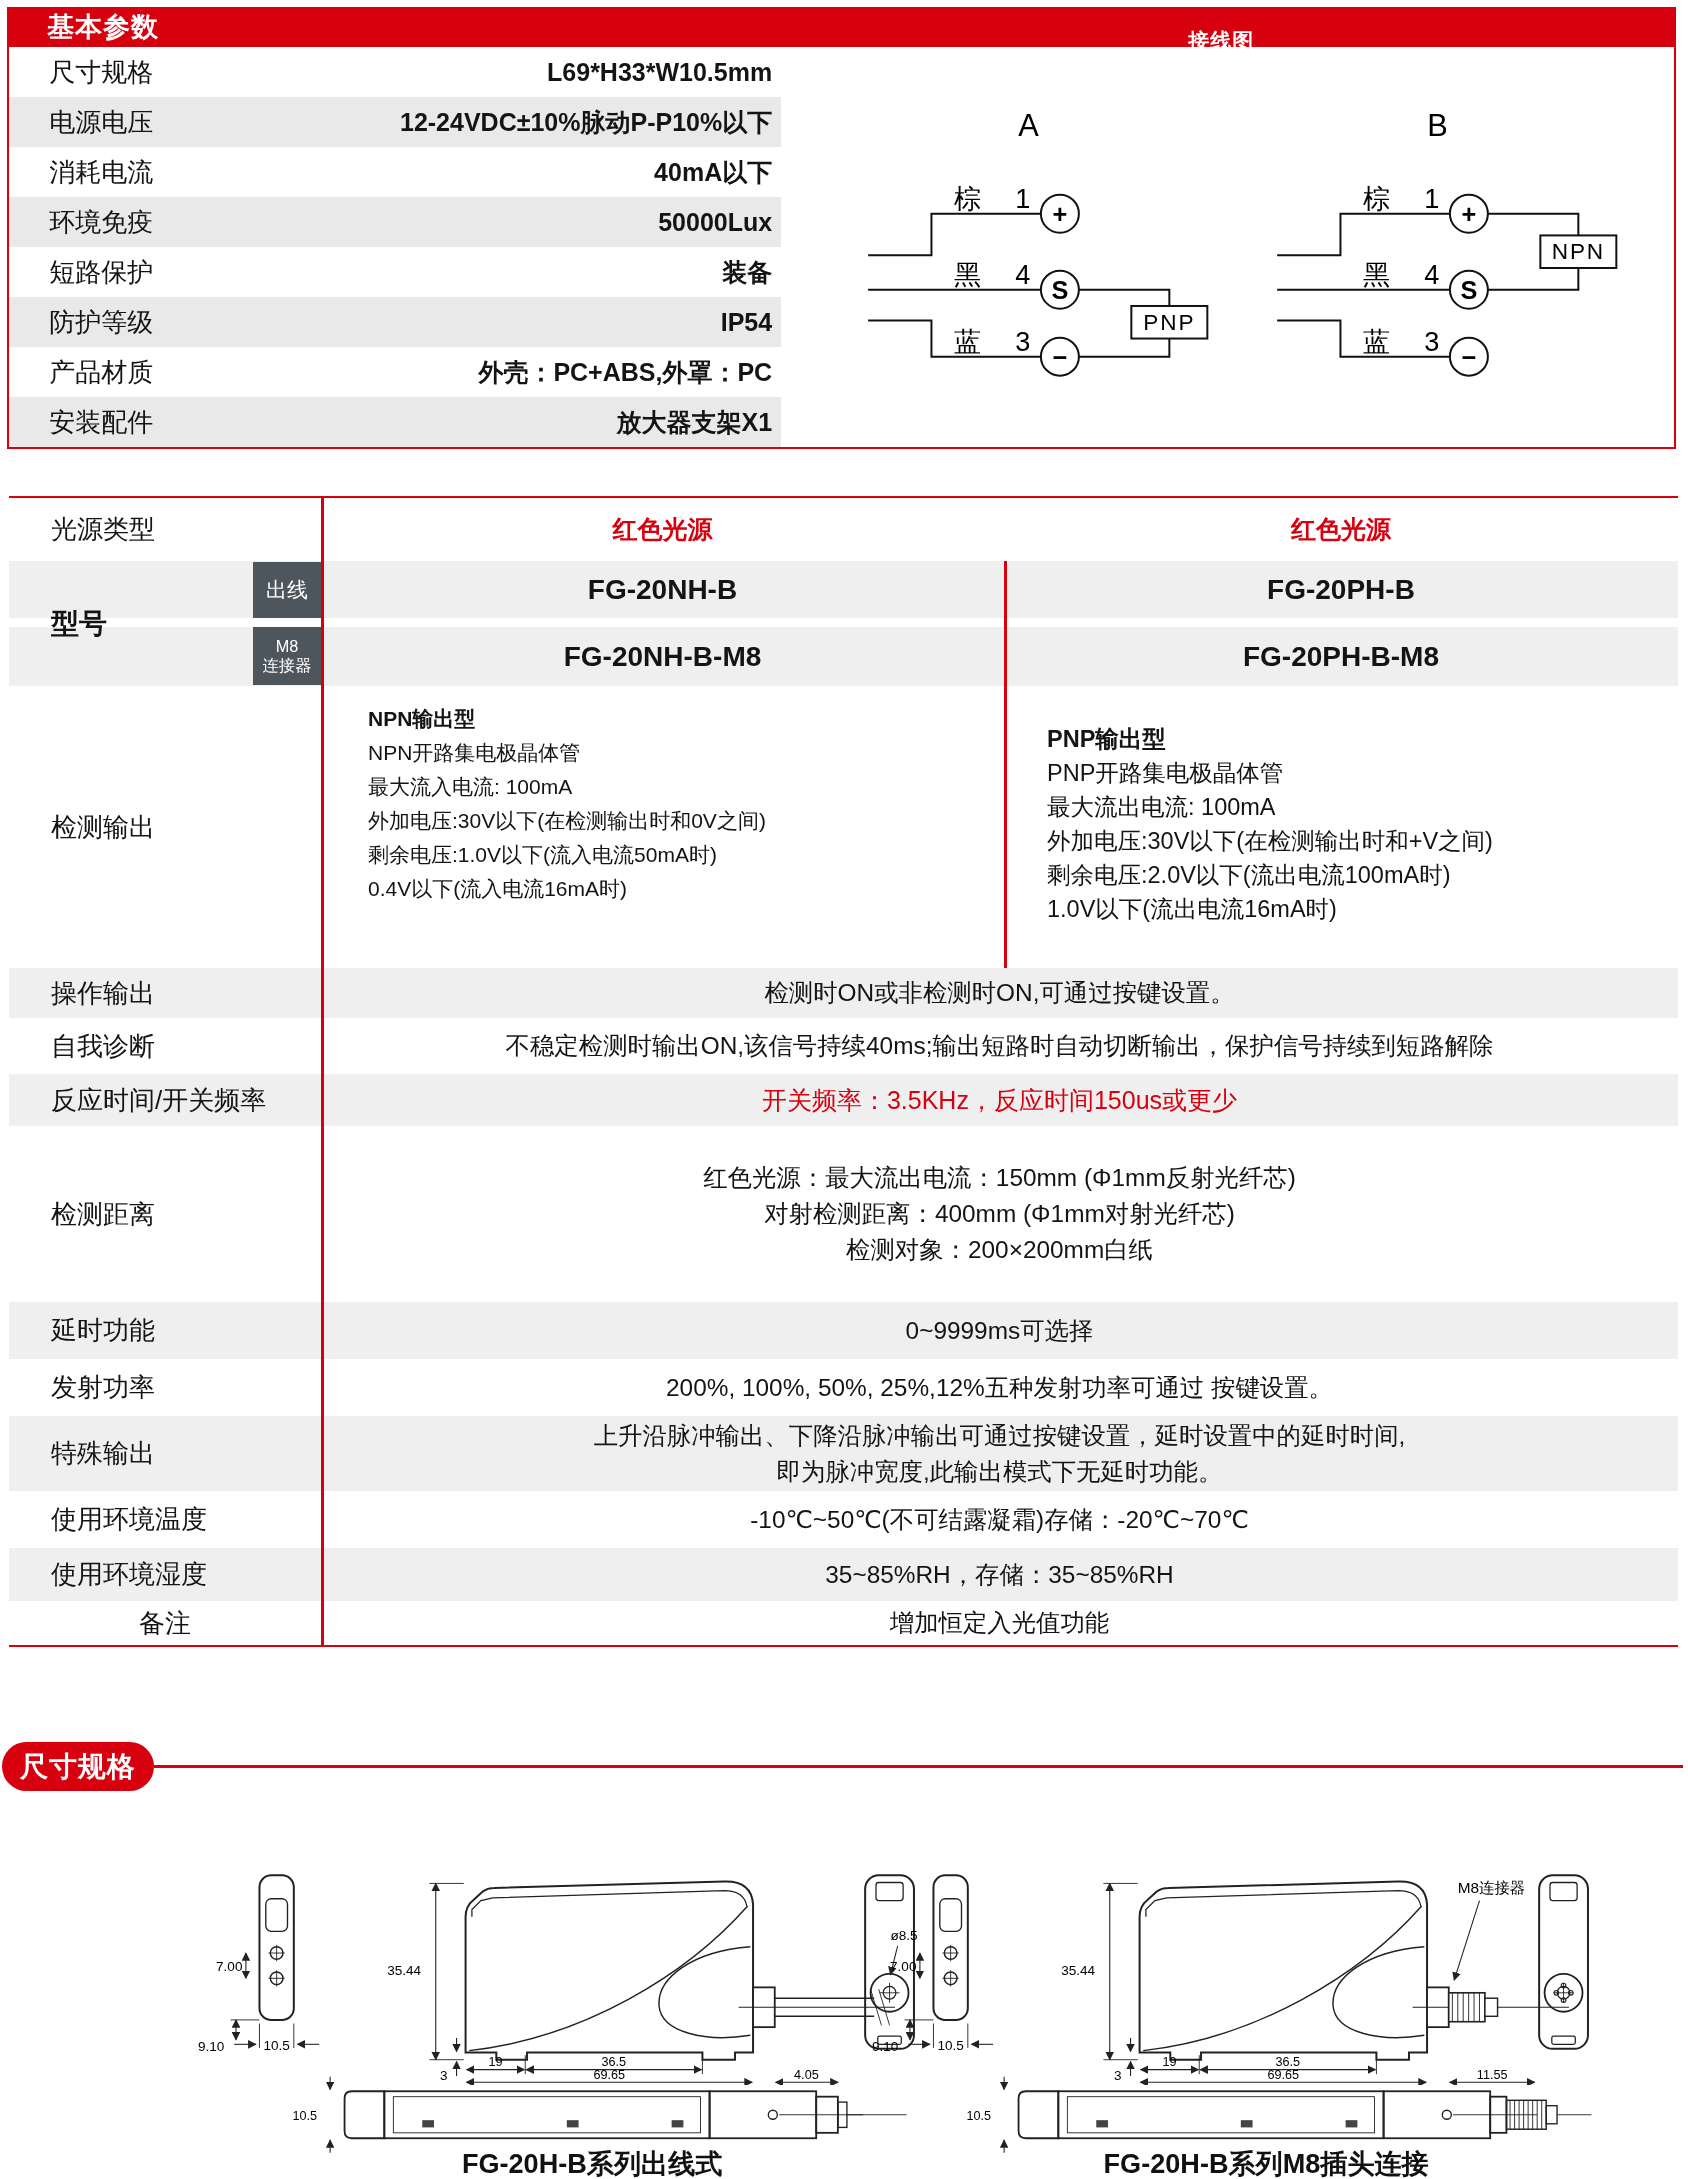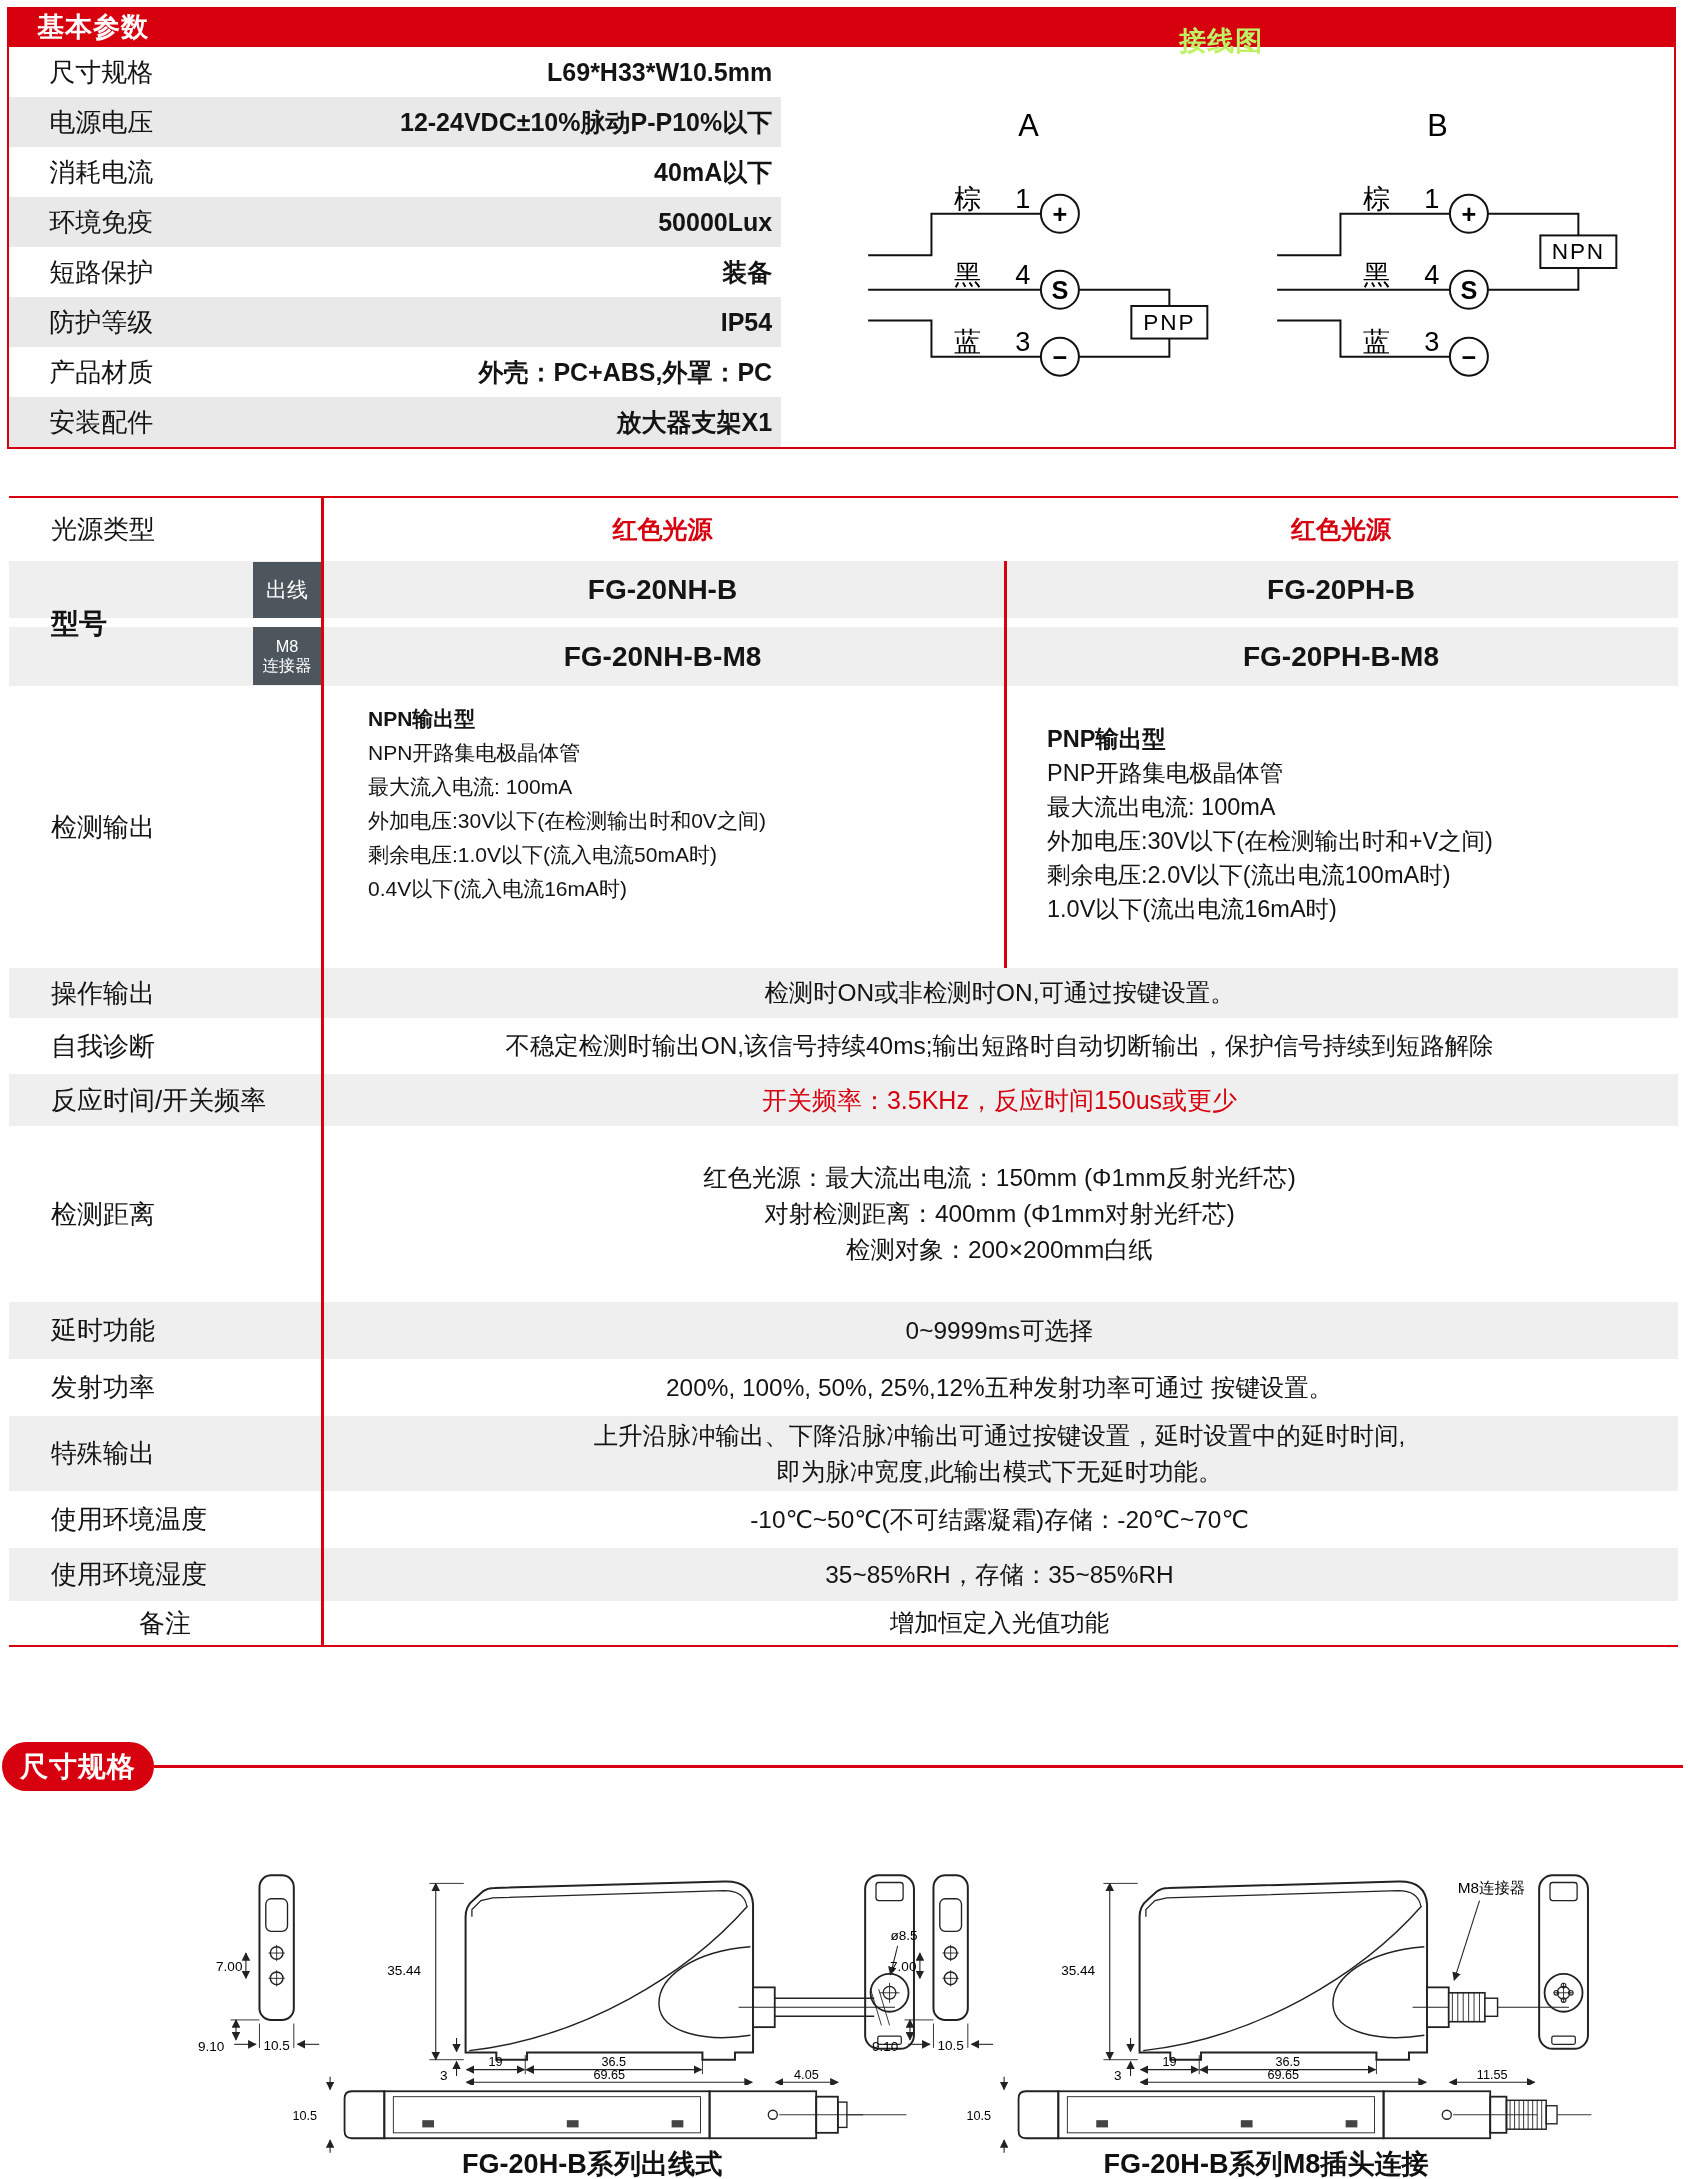--- a/index.html
+++ b/index.html
@@ -5,23 +5,23 @@
   :root{ --red:#d7000f; --ink:#141414; --stroke:#222; }
   html,body{margin:0;padding:0;}
   body{width:1689px;height:2179px;background:#fff;color:var(--ink);
        font-family:"Liberation Sans","DejaVu Sans",sans-serif;}
   #page{position:relative;width:1689px;height:2179px;overflow:hidden;background:#fff;}
 
   
   #top-block{position:absolute;left:7.2px;top:7.2px;width:1669px;height:442px;
              border:2.7px solid var(--red);border-top:none;box-sizing:border-box;background:#fff;}
   #top-header{height:40px;background:var(--red);display:flex;align-items:center;position:relative;}
-  #hdr-left{color:#fff;font-size:27px;font-weight:bold;margin-left:28px;letter-spacing:0.9px;}
-  #hdr-right{position:absolute;left:977px;width:470px;text-align:center;color:#bef264;
-             font-size:27px;font-weight:bold;letter-spacing:0.9px;margin-top:28px;}
+  #hdr-left{color:#fff;font-size:27px;font-weight:bold;margin-left:38px;letter-spacing:0.9px;}
+  #hdr-right{position:absolute;left:977px;width:470px;text-align:center;color:#ffffff;
+             font-size:21px;font-weight:bold;letter-spacing:0.9px;margin-top:28px;}
   #top-rows{position:absolute;left:0;top:40px;width:772px;}
   .trow{height:50px;display:flex;align-items:center;}
   .trow.g{background:#e9e9e9;}
   .tlabel{padding-left:40px;width:271px;font-size:26px;}
   .tvalue{flex:1;text-align:right;padding-right:9px;font-size:25px;font-weight:bold;}
   .wiring{position:absolute;top:69px;}
   #wiring-a{left:832px;} #wiring-b{left:1241px;}
 
   
   #spec-table{position:absolute;left:9px;top:496px;width:1669px;

